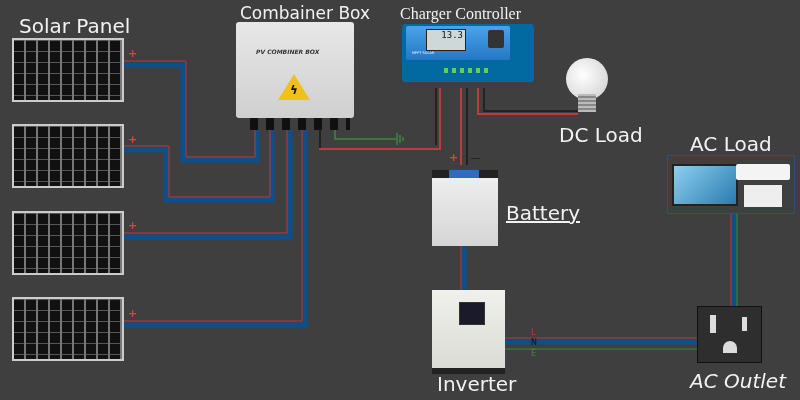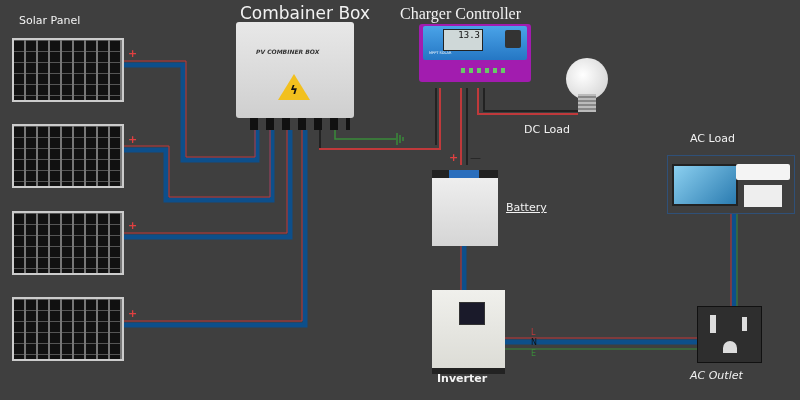--- a/index.html
+++ b/index.html
@@ -1,17 +1,17 @@
 <!DOCTYPE html>
 <html><head>
 <meta charset="utf-8">
 <style>
   html,body{margin:0;padding:0;}
   body{width:800px;height:400px;background:#3f3f3f;position:relative;overflow:hidden;font-family:"DejaVu Sans",sans-serif;}
-  .label{position:absolute;color:#f2f2f2;font-size:11px;white-space:nowrap;}
+  .label{position:absolute;color:#f2f2f2;font-size:20px;white-space:nowrap;}
   svg{position:absolute;left:0;top:0;}
   .panel{position:absolute;width:112px;height:64px;background:#111;border:2px solid #ccc;box-sizing:border-box;
     background-image:linear-gradient(90deg,transparent 0,transparent 10px,#777 10px,#777 11px),
                      linear-gradient(0deg,transparent 0,transparent 10px,#555 10px,#555 11px);
     background-size:12px 100%,100% 11px;}
   .pm{position:absolute;font-size:11px;color:#e04040;font-weight:bold;}
   .mm{position:absolute;font-size:11px;color:#222;}
 </style>
 </head>
 <body>
@@ -53,43 +53,43 @@
 
     <path d="M734 213 V306" stroke="#0d4f8b" stroke-width="5"></path>
     <path d="M731 213 V306" stroke="#c0393b" stroke-width="1"></path>
     <path d="M737 213 V306" stroke="#3a8a3a" stroke-width="1"></path>
   </g>
 </svg>
 
 <div class="label" style="left:19px;top:14px;">Solar Panel</div>
 <div class="label" style="left:240px;top:3px;font-size:17px;">Combainer Box</div>
 <div class="label" style="left:400px;top:5px;font-size:16px;font-family:Liberation Serif, serif;">Charger Controller</div>
-<div class="label" style="left:524px;top:123px;">DC Load</div>
+<div class="label" style="left:559px;top:123px;">DC Load</div>
 <div class="label" style="left:690px;top:132px;text-align:center;">AC Load</div>
 <div class="label" style="left:506px;top:201px;text-decoration:underline;">Battery</div>
-<div class="label" style="left:437px;top:372px;font-weight:bold;">Inverter</div>
+<div class="label" style="left:437px;top:372px;">Inverter</div>
 <div class="label" style="left:690px;top:369px;font-style:italic;">AC Outlet</div>
 
 <div class="panel" style="left:12px;top:38px;"></div>
 <div class="panel" style="left:12px;top:124px;"></div>
 <div class="panel" style="left:12px;top:211px;"></div>
 <div class="panel" style="left:12px;top:297px;"></div>
 <span class="pm" style="left:128px;top:47px;">+</span>
 <span class="pm" style="left:128px;top:133px;">+</span>
 <span class="pm" style="left:128px;top:219px;">+</span>
 <span class="pm" style="left:128px;top:307px;">+</span>
 
 <div style="position:absolute;left:236px;top:22px;width:118px;height:96px;background:linear-gradient(#e8e8e8,#cfcfcf);border-radius:3px;">
   <div style="position:absolute;left:20px;top:26px;font-size:6px;font-style:italic;color:#333;font-weight:bold;">PV COMBINER BOX</div>
   <div style="position:absolute;left:42px;top:52px;width:0;height:0;border-left:16px solid transparent;border-right:16px solid transparent;border-bottom:26px solid #f2c01e;"></div>
   <div style="position:absolute;left:54px;top:61px;font-size:12px;color:#111;font-weight:bold;">ϟ</div>
 </div>
 <div style="position:absolute;left:250px;top:118px;width:100px;height:12px;background:repeating-linear-gradient(90deg,#111 0,#111 8px,transparent 8px,transparent 16px);"></div>
 
-<div style="position:absolute;left:419px;top:24px;width:112px;height:58px;background:#a21caf;border-radius:3px;">
+<div style="position:absolute;left:402px;top:24px;width:132px;height:58px;background:#0369a1;border-radius:3px;">
   <div style="position:absolute;left:4px;top:2px;width:104px;height:34px;background:linear-gradient(#4aa3e8,#2577c4);border-radius:2px;"></div>
   <div style="position:absolute;left:24px;top:5px;width:38px;height:20px;background:#cfd8d8;border:1px solid #222;">
     <span style="position:absolute;right:2px;top:0;font-size:9px;font-family:'DejaVu Sans Mono',monospace;color:#111;">13.3</span>
   </div>
   <div style="position:absolute;left:86px;top:6px;width:16px;height:18px;background:#333;border-radius:2px;"></div>
   <span style="position:absolute;left:10px;top:27px;font-size:3.5px;color:#fff;">MPPT SOLAR</span>
   <div style="position:absolute;left:42px;top:44px;width:46px;height:5px;background:repeating-linear-gradient(90deg,#6c6 0,#6c6 4px,transparent 4px,transparent 8px);"></div>
 </div>
 
 <div style="position:absolute;left:566px;top:58px;width:42px;height:42px;border-radius:50%;background:radial-gradient(circle at 40% 40%,#fff,#ccc);"></div>

